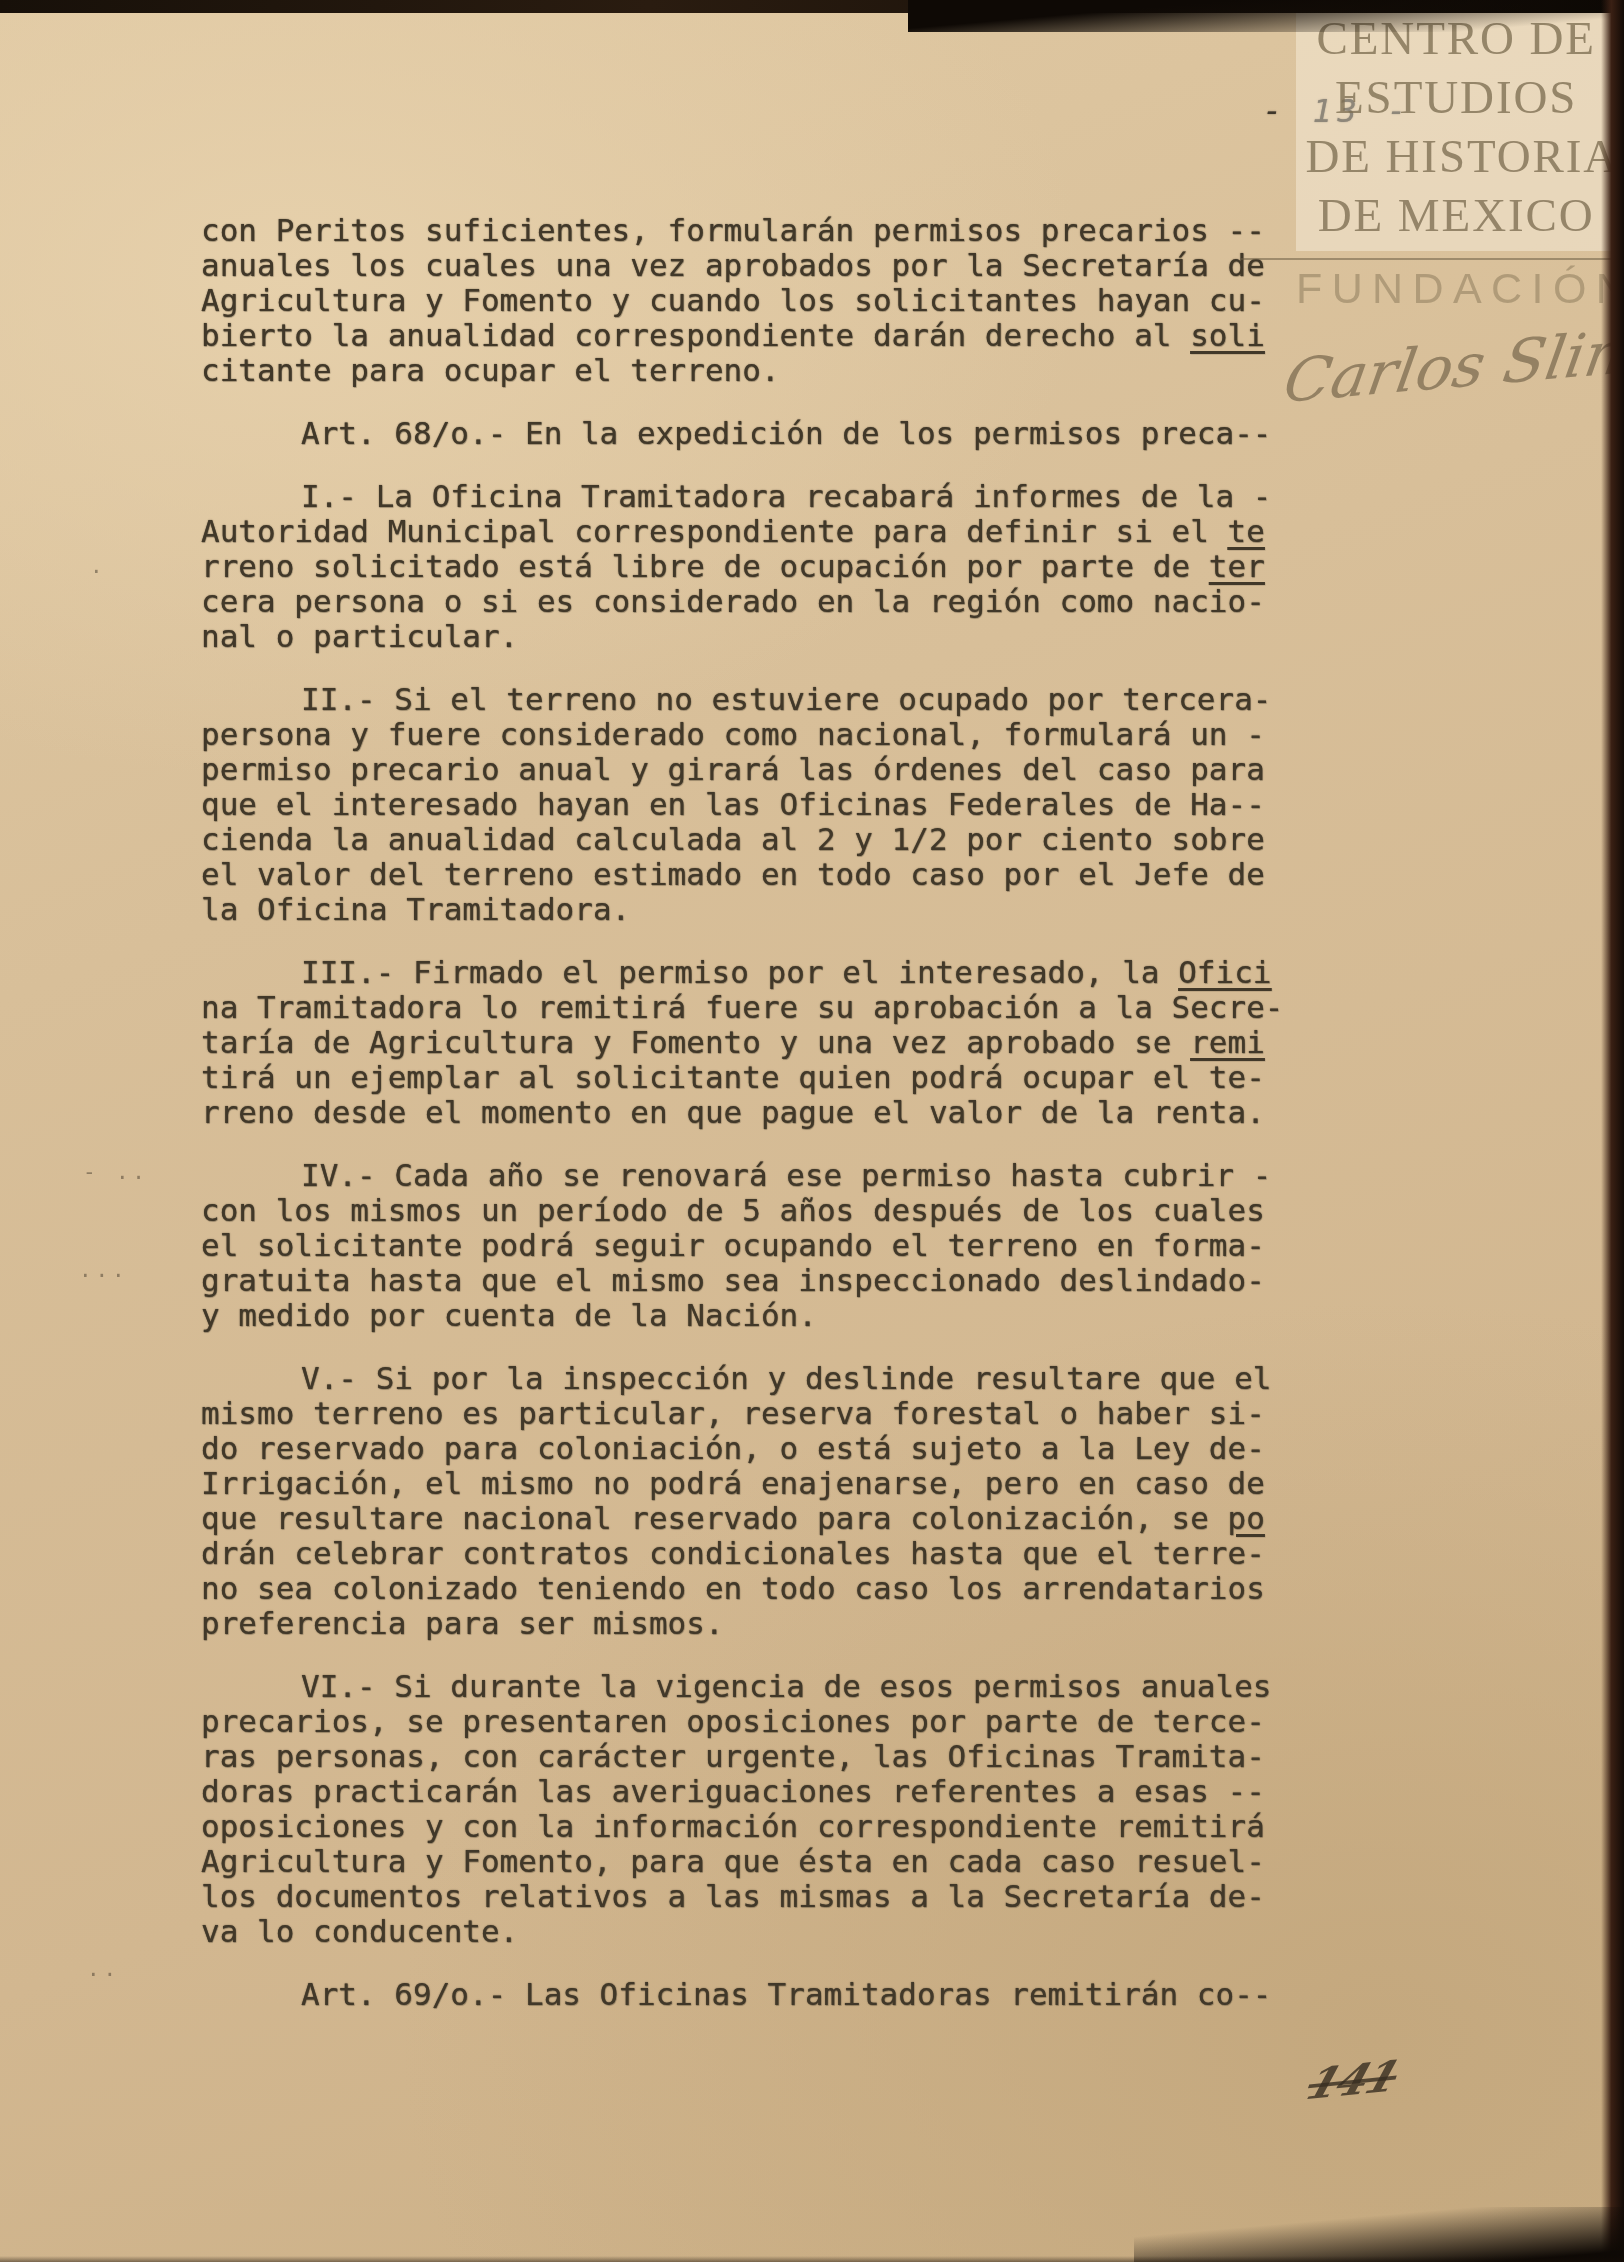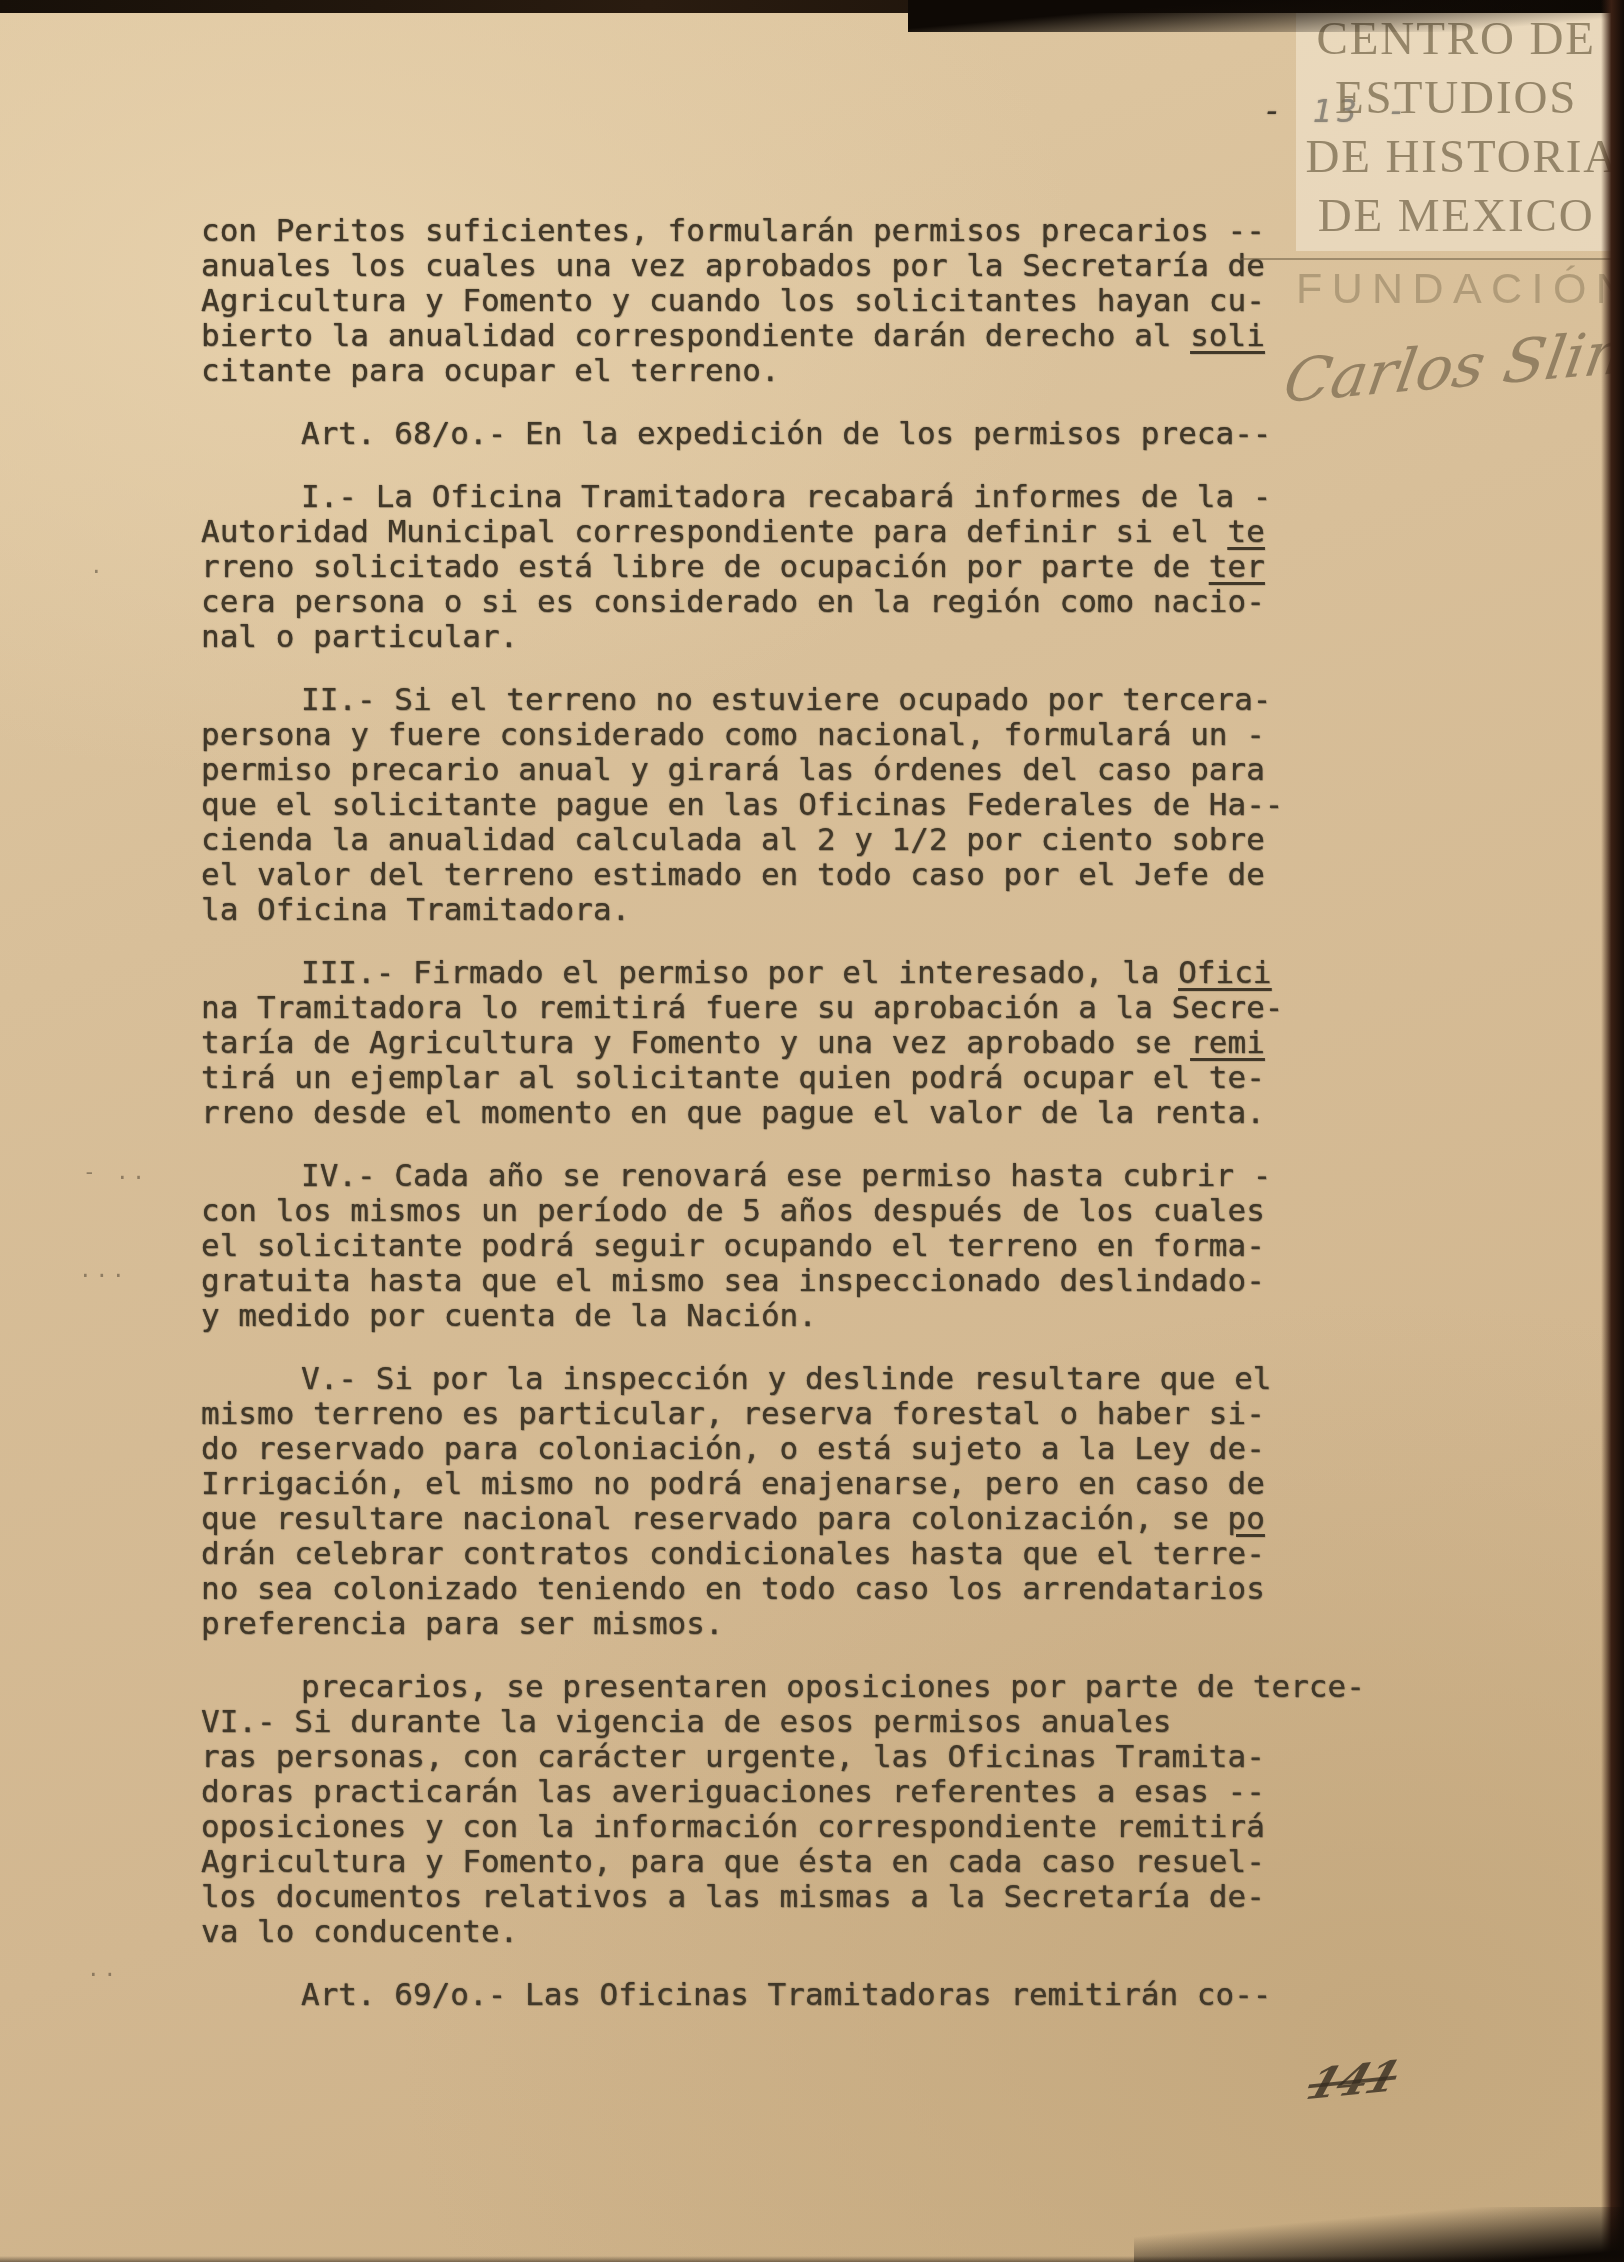--- a/index.html
+++ b/index.html
@@ -103,21 +103,21 @@
         <span class="line">I.- La Oficina Tramitadora recabará informes de la -</span>
         <span class="line">Autoridad Municipal correspondiente para definir si el <span class="u">te</span></span>
         <span class="line">rreno solicitado está libre de ocupación por parte de <span class="u">ter</span></span>
         <span class="line">cera persona o si es considerado en la región como nacio-</span>
         <span class="line">nal o particular.</span>
       </p>
       <p class="para indent">
         <span class="line">II.- Si el terreno no estuviere ocupado por tercera-</span>
         <span class="line">persona y fuere considerado como nacional, formulará un -</span>
         <span class="line">permiso precario anual y girará las órdenes del caso para</span>
-        <span class="line">que el solicitante pague en las Oficinas Federales de Ha--</span>
+        <span class="line">que el interesado hayan en las Oficinas Federales de Ha--</span>
         <span class="line">cienda la anualidad calculada al 2 y 1/2 por ciento sobre</span>
         <span class="line">el valor del terreno estimado en todo caso por el Jefe de</span>
         <span class="line">la Oficina Tramitadora.</span>
       </p>
       <p class="para indent">
         <span class="line">III.- Firmado el permiso por el interesado, la <span class="u">Ofici</span></span>
         <span class="line">na Tramitadora lo remitirá fuere su aprobación a la Secre-</span>
         <span class="line">taría de Agricultura y Fomento y una vez aprobado se <span class="u">remi</span></span>
         <span class="line">tirá un ejemplar al solicitante quien podrá ocupar el te-</span>
         <span class="line">rreno desde el momento en que pague el valor de la renta.</span>
@@ -133,22 +133,22 @@
         <span class="line">V.- Si por la inspección y deslinde resultare que el</span>
         <span class="line">mismo terreno es particular, reserva forestal o haber si-</span>
         <span class="line">do reservado para coloniación, o está sujeto a la Ley de-</span>
         <span class="line">Irrigación, el mismo no podrá enajenarse, pero en caso de</span>
         <span class="line">que resultare nacional reservado para colonización, se <span class="u">po</span></span>
         <span class="line">drán celebrar contratos condicionales hasta que el terre-</span>
         <span class="line">no sea colonizado teniendo en todo caso los arrendatarios</span>
         <span class="line">preferencia para ser mismos.</span>
       </p>
       <p class="para indent">
+        <span class="line">VI.- Si durante la vigencia de esos permisos anuales</span>
         <span class="line">precarios, se presentaren oposiciones por parte de terce-</span>
-        <span class="line">VI.- Si durante la vigencia de esos permisos anuales</span>
         <span class="line">ras personas, con carácter urgente, las Oficinas Tramita-</span>
         <span class="line">doras practicarán las averiguaciones referentes a esas --</span>
         <span class="line">oposiciones y con la información correspondiente remitirá</span>
         <span class="line">Agricultura y Fomento, para que ésta en cada caso resuel-</span>
         <span class="line">los documentos relativos a las mismas a la Secretaría de-</span>
         <span class="line">va lo conducente.</span>
       </p>
       <p class="para indent">
         <span class="line">Art. 69/o.- Las Oficinas Tramitadoras remitirán co--</span>
       </p>

